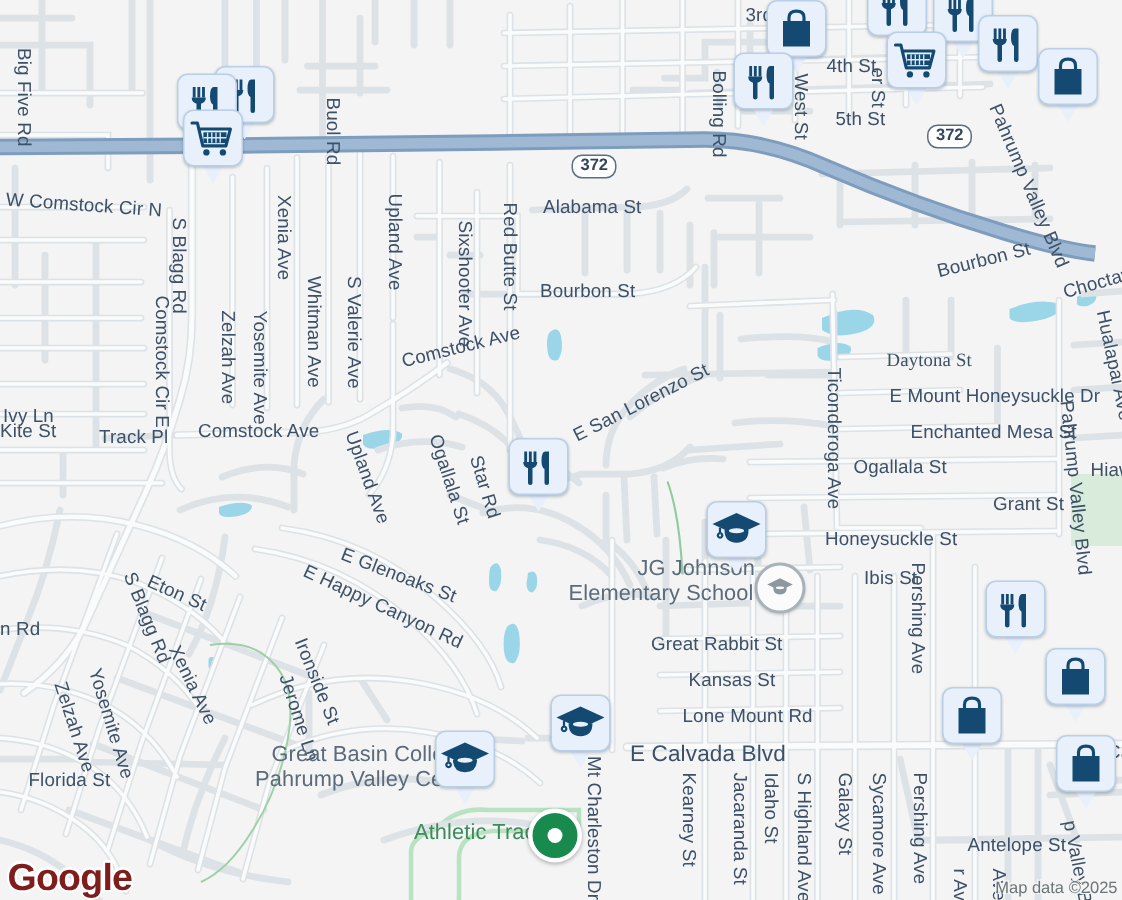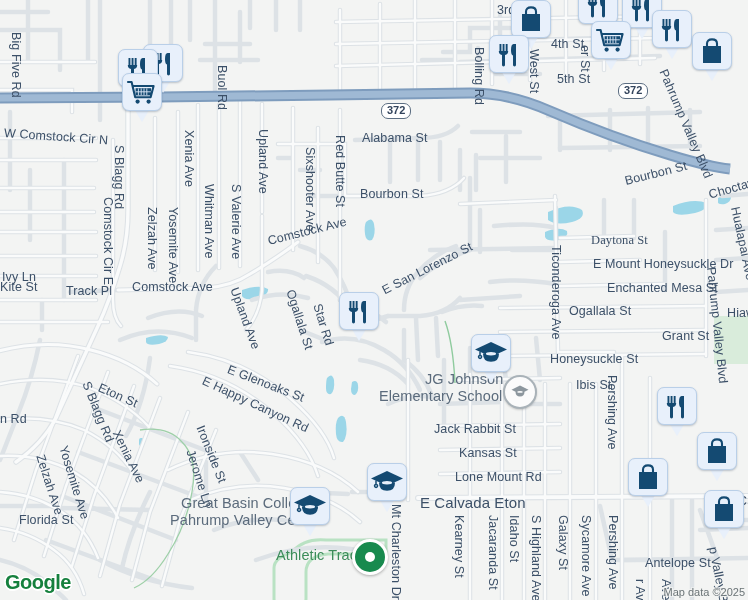--- a/index.html
+++ b/index.html
@@ -79,21 +79,21 @@
     position:absolute;
     background:#ffffff;border:1.3px solid #5c6e82;border-radius:7px;
     color:#33445c;font-size:11px;font-weight:bold;
     padding:0px 5px 1px 5px;
     font-family:"Liberation Sans", sans-serif;
     line-height:13px;
   }
   .glogo{
     position:absolute;left:5px;top:571px;
     font-family:"Liberation Sans", sans-serif;
-    font-size:20px;font-weight:bold;color:#15803d;
+    font-size:25px;font-weight:bold;color:#7f1d1d;
     letter-spacing:-0.5px;
     text-shadow:
       -1.2px -1.2px 0 #ffffff, 1.2px -1.2px 0 #ffffff,
       -1.2px 1.2px 0 #ffffff, 1.2px 1.2px 0 #ffffff,
       0 1.5px 0 #ffffff, 0 -1.5px 0 #ffffff,
       1.5px 0 0 #ffffff, -1.5px 0 0 #ffffff;
   }
   .attrbox{position:absolute;right:3px;bottom:2px;font-size:11px;color:#6b7477;
     text-shadow:-1px -1px 0 #f3f4f3,1px -1px 0 #f3f4f3,-1px 1px 0 #f3f4f3,1px 1px 0 #f3f4f3;}
 </style>
@@ -488,24 +488,24 @@
       <div class="lbl md" style="left: 593px; top: 257px;">E Mount Honeysuckle Dr</div>
       <div class="lbl md" style="left: 607px; top: 281px;">Enchanted Mesa St</div>
       <div class="lbl md" style="left: 569px; top: 304px;">Ogallala St</div>
       <div class="lbl md" style="left: 727px; top: 306px;">Hiaw</div>
       <div class="lbl md" style="left: 662px; top: 329px;">Grant St</div>
       <div class="lbl md" style="left: 556px; top: 238px; transform: rotate(90deg);">Ticonderoga Ave</div>
       <div class="lbl md" style="left: 711px; top: 260px; transform: rotate(84deg);">Pahrump Valley Blvd</div>
       <div class="lbl md" style="left: 550px; top: 352px;">Honeysuckle St</div>
       <div class="lbl md" style="left: 576px; top: 378px; text-align: right;">Ibis St</div>
       <div class="lbl md" style="left: 612px; top: 368px; transform: rotate(90deg);">Pershing Ave</div>
-      <div class="lbl md" style="left: 434px; top: 422px;">Jack Rabbit St</div>
+      <div class="lbl md" style="left: 434px; top: 422px;">Great Rabbit St</div>
       <div class="lbl md" style="left: 459px; top: 446px;">Kansas St</div>
       <div class="lbl md" style="left: 455px; top: 470px;">Lone Mount Rd</div>
-      <div class="lbl big" style="left: 420px; top: 494px;">E Calvada Eton</div>
+      <div class="lbl big" style="left: 420px; top: 494px;">E Calvada Blvd</div>
       <div class="lbl md" style="left: 396px; top: 497px; transform: rotate(90deg);">Mt Charleston Dr</div>
       <div class="lbl md" style="left: 459px; top: 508px; transform: rotate(90deg);">Kearney St</div>
       <div class="lbl md" style="left: 493px; top: 508px; transform: rotate(90deg);">Jacaranda St</div>
       <div class="lbl md" style="left: 514px; top: 508px; transform: rotate(90deg);">Idaho St</div>
       <div class="lbl md" style="left: 536px; top: 508px; transform: rotate(90deg);">S Highland Ave</div>
       <div class="lbl md" style="left: 563px; top: 508px; transform: rotate(90deg);">Galaxy St</div>
       <div class="lbl md" style="left: 586px; top: 508px; transform: rotate(90deg);">Sycamore Ave</div>
       <div class="lbl md" style="left: 613px; top: 508px; transform: rotate(90deg);">Pershing Ave</div>
       <div class="lbl md" style="left: 645px; top: 556px;">Antelope St</div>
       <div class="lbl md" style="left: 640px; top: 572px; transform: rotate(90deg);">r Ave</div>

